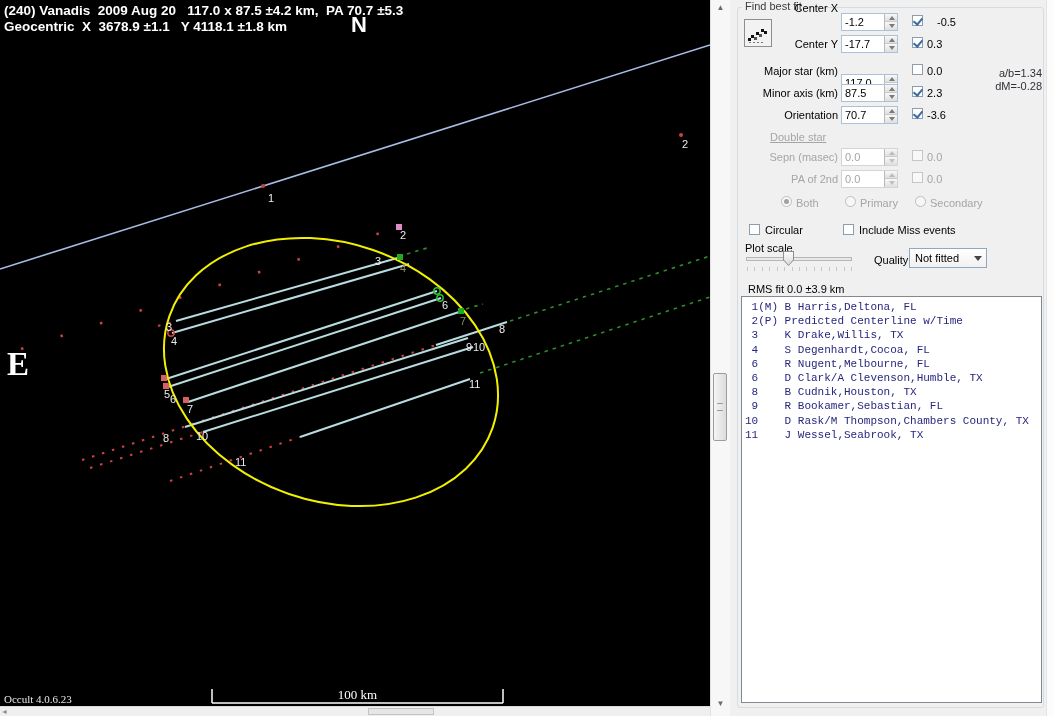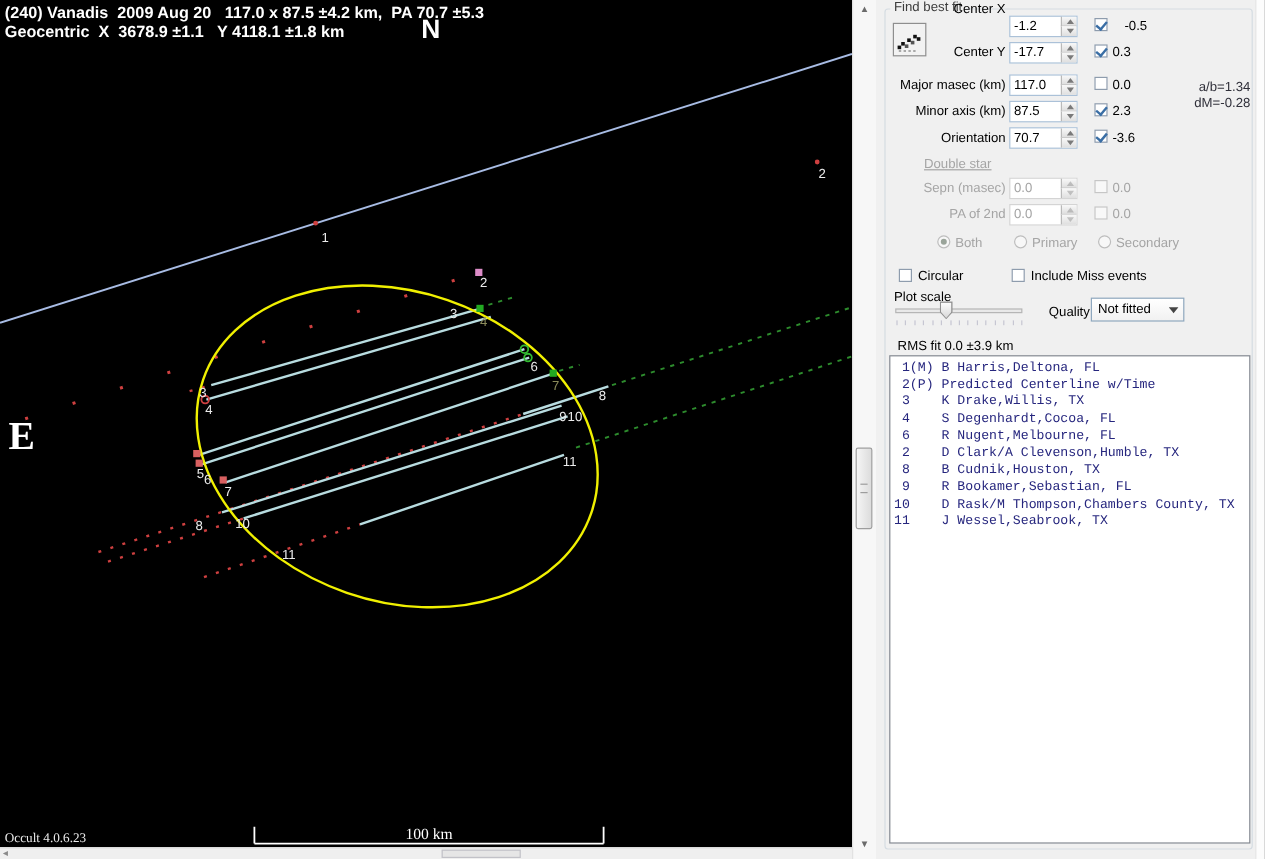--- a/index.html
+++ b/index.html
@@ -190,22 +190,22 @@
         <div class="plabel rlabel" style="top:38px;">Center Y</div>
         <div class="textbox" style="top:35px;">
           <div class="val" style="">-17.7</div>
           <div class="spin" style="">
             <div class="up" style=""></div>
             <div class="dn" style=""></div>
           </div>
         </div>
         <div class="cb checked" style="left:182px;top:37px;"></div>
         <div class="plabel" style="left:197px;top:38px;">0.3</div>
-        <div class="plabel rlabel" style="top:65px;">Major masec (km)</div>
-        <div class="textbox" style="top:62px;text-decoration:underline;">
+        <div class="plabel rlabel" style="top:65px;">Major star (km)</div>
+        <div class="textbox" style="top:74px;text-decoration:underline;">
           <div class="val" style="">117.0</div>
           <div class="spin" style="">
             <div class="up" style=""></div>
             <div class="dn" style=""></div>
           </div>
         </div>
         <div class="cb" style="left:182px;top:64px;"></div>
         <div class="plabel" style="left:197px;top:65px;">0.0</div>
         <div class="plabel rlabel" style="top:87px;">Minor axis (km)</div>
         <div class="textbox" style="top:84px;">
@@ -297,21 +297,21 @@
     </div>
 
     <div class="plabel" style="left:18px;top:283px;">RMS fit 0.0 ±3.9 km</div>
 
     <div id="observer-list">
         <div style=""> 1(M) B Harris,Deltona, FL</div>
         <div style=""> 2(P) Predicted Centerline w/Time</div>
         <div style=""> 3    K Drake,Willis, TX</div>
         <div style=""> 4    S Degenhardt,Cocoa, FL</div>
         <div style=""> 6    R Nugent,Melbourne, FL</div>
-        <div style=""> 2    D Clark/A Clevenson,Humble, TX</div>
+        <div style=""> 6    D Clark/A Clevenson,Humble, TX</div>
         <div style=""> 8    B Cudnik,Houston, TX</div>
         <div style=""> 9    R Bookamer,Sebastian, FL</div>
         <div style="">10    D Rask/M Thompson,Chambers County, TX</div>
         <div style="">11    J Wessel,Seabrook, TX</div>
       </div>
   </div>
 
   <div id="right-strip"></div>
 </div>
 

